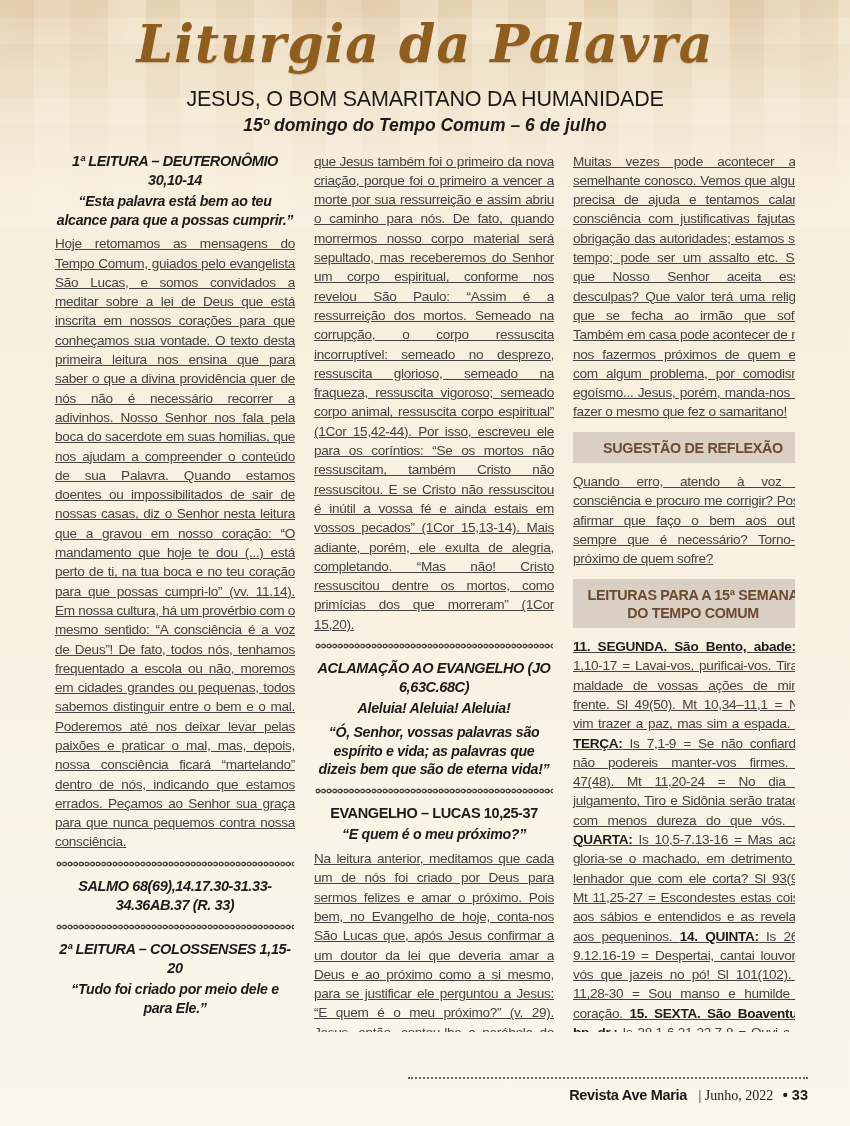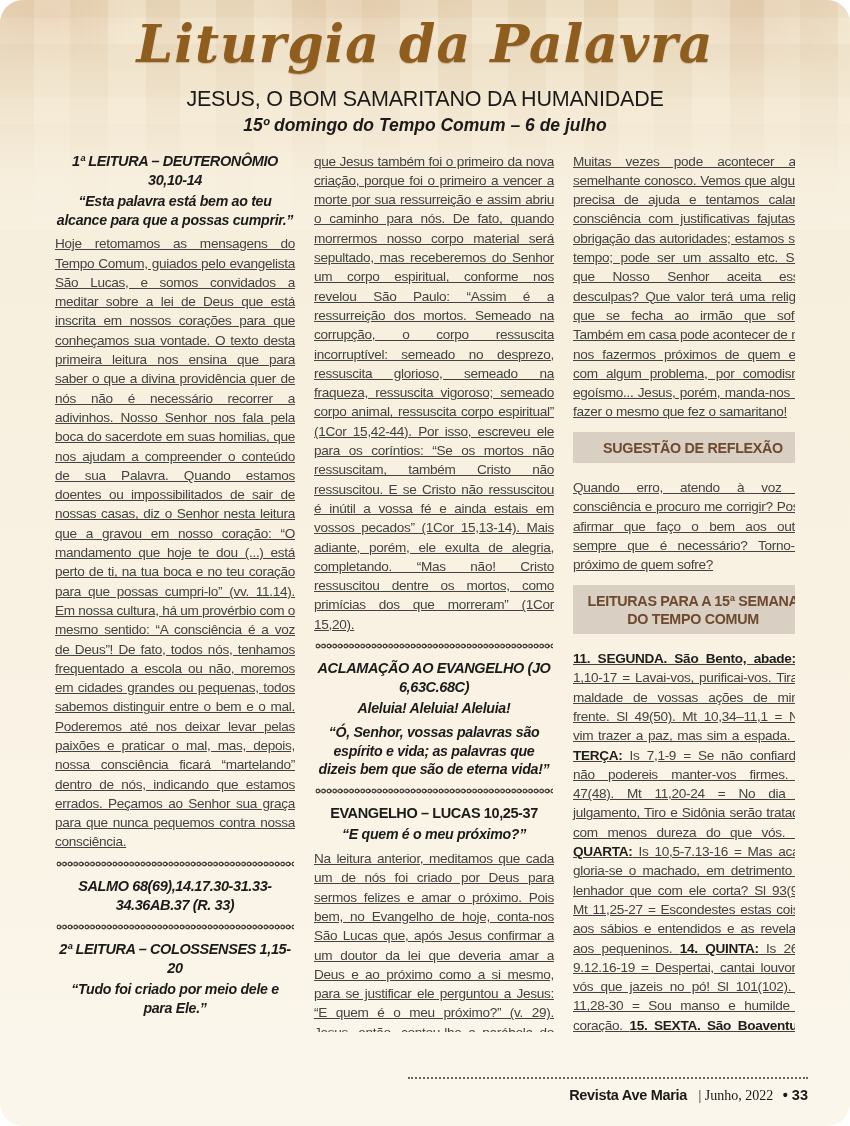--- a/index.html
+++ b/index.html
@@ -3,21 +3,20 @@
 <meta charset="utf-8">
 <style>
   html,body{margin:0;padding:0;}
   .page{
     position:relative;
     width:850px;height:1126px;
     overflow:hidden;
     background:linear-gradient(180deg,#f4e9d2 0%,#f7efdd 22%,#f9f2e3 55%,#fbf6ec 100%);
     font-family:"Liberation Sans",sans-serif;
     color:#444240;
-    border-radius:23px;
   }
   
   .texture{
     position:absolute;top:0;left:0;right:0;height:230px;
     background-image:
       linear-gradient(180deg,rgba(247,238,220,0) 0%,rgba(247,238,220,.55) 45%,rgba(248,240,224,.92) 78%,#f8f0e0 100%),
       radial-gradient(ellipse 120px 70px at 6% 8%,rgba(214,150,120,.18),transparent 70%),
       radial-gradient(ellipse 150px 80px at 42% 4%,rgba(205,140,110,.14),transparent 70%),
       radial-gradient(ellipse 140px 90px at 88% 10%,rgba(190,120,95,.12),transparent 70%),
       repeating-linear-gradient(90deg,rgba(196,160,112,.22) 0 34px,rgba(226,205,170,.16) 34px 70px,rgba(206,176,132,.24) 70px 108px,rgba(232,214,182,.14) 108px 146px),
@@ -66,21 +65,21 @@
     margin:0;
     font-size:13.6px;line-height:1.42;letter-spacing:-.3px;
     text-align:justify;color:#454341;text-decoration:underline;
   }
   .divider{
     height:6px;margin:9px 1px 10px;
     background-image:radial-gradient(circle at 3px 3px,rgba(70,64,58,0) 1px,#4a443e 1.3px,#4a443e 2.3px,rgba(70,64,58,0) 2.7px);
     background-size:5.6px 6px;background-repeat:repeat-x;
   }
   .tan-box{
-    margin:10px 0 15px;
+    margin:10px 0 9px;
     background:#d9cfc2;
     padding:7px 12px 6px;
     text-align:center;
     font-size:14.3px;font-weight:700;letter-spacing:-.3px;line-height:1.28;
     color:#6d4930;
   }
   .readings b{color:#1f1d1b;font-weight:700;}
   footer{
     position:absolute;right:42px;bottom:22px;width:400px;
     border-top:2px dotted #6a645c;

